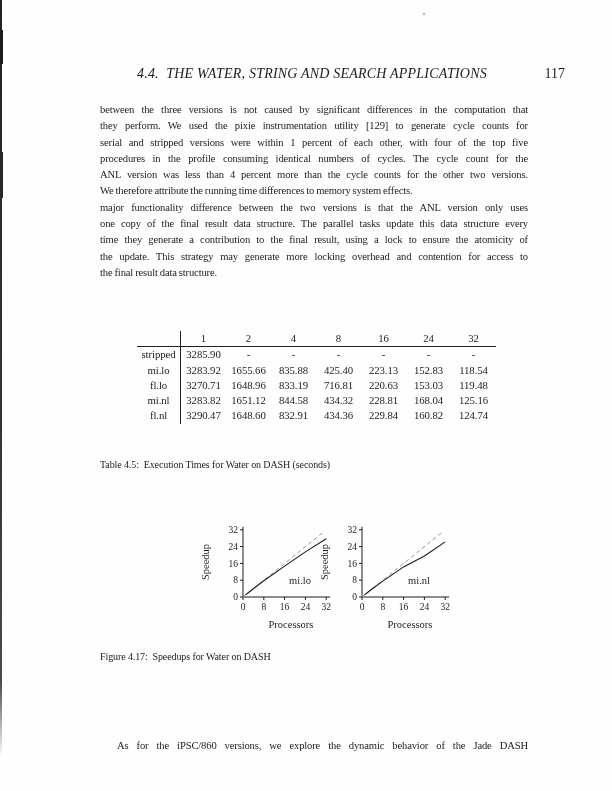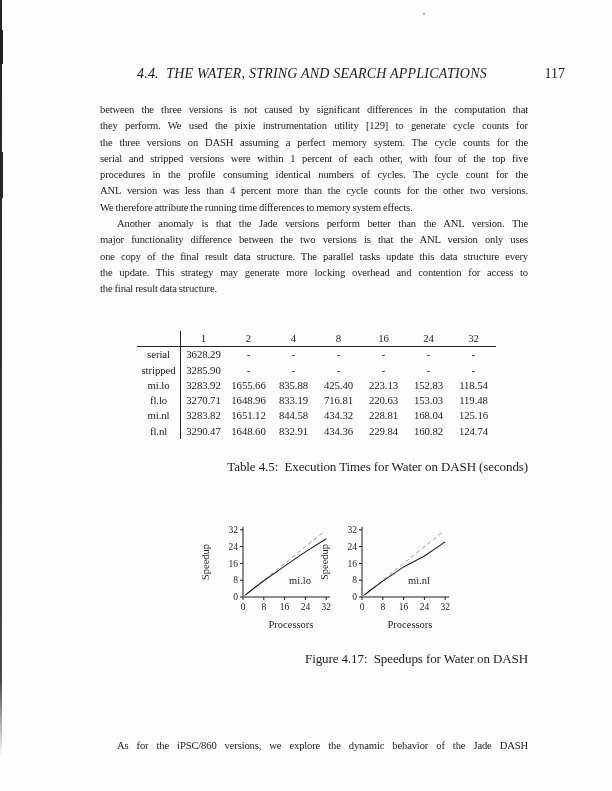--- a/index.html
+++ b/index.html
@@ -43,22 +43,22 @@
     font-size:10.8px;letter-spacing:-0.1px;
   }
   .exec-table td{
     height:15.3px;padding:0;text-align:center;vertical-align:middle;line-height:15.3px;
   }
   .exec-table td.lbl{width:43px;border-right:1px solid #222;}
   .exec-table td.val{width:45px;}
   .exec-table tr.hdr td{border-bottom:1px solid #222;}
 
   .caption{
-    position:absolute;left:100px;width:428px;text-align:right;
-    font-size:13px;letter-spacing:-0.1px;
+    position:absolute;left:100px;width:428px;text-align:left;
+    font-size:10px;letter-spacing:-0.1px;
   }
   #table-caption{top:459px;}
   #figure-caption{top:651px;}
 
   #figure-svg{position:absolute;left:190px;top:520px;}
 </style>
 </head>
 <body>
 
 <div class="scan-edge"></div>
@@ -67,53 +67,42 @@
 <div class="scan-speck"></div>
 
 <div class="running-head">
   <span class="sec">4.4.&nbsp; THE WATER, STRING AND SEARCH APPLICATIONS</span>
   <span class="pg">117</span>
 </div>
 
 <div id="para-block" class="bodytext">
     <div class="jline">between the three versions is not caused by significant differences in the computation that</div>
     <div class="jline">they perform.  We used the pixie instrumentation utility [129] to generate cycle counts for</div>
-    <div class="jline">the three versions on DASH assuming a perfect memory system.  The cycle counts for the</div>
     <div class="jline">serial and stripped versions were within 1 percent of each other, with four of the top five</div>
     <div class="jline">procedures in the profile consuming identical numbers of cycles.  The cycle count for the</div>
     <div class="jline">ANL version was less than 4 percent more than the cycle counts for the other two versions.</div>
     <div class="jline jlast">We therefore attribute the running time differences to memory system effects.</div>
-    <div class="jline jindent">Another anomaly is that the Jade versions perform better than the ANL version.  The</div>
     <div class="jline">major functionality difference between the two versions is that the ANL version only uses</div>
     <div class="jline">one copy of the final result data structure.  The parallel tasks update this data structure every</div>
+    <div class="jline">time they generate a contribution to the final result, using a lock to ensure the atomicity of</div>
     <div class="jline">the update.  This strategy may generate more locking overhead and contention for access to</div>
     <div class="jline jlast">the final result data structure.</div>
   </div>
 
 <table class="exec-table">
   <tbody>
       <tr class="hdr">
         <td class="lbl"></td>
         <td class="val">1</td>
         <td class="val">2</td>
         <td class="val">4</td>
         <td class="val">8</td>
         <td class="val">16</td>
         <td class="val">24</td>
         <td class="val">32</td>
-      </tr>
-      <tr>
-        <td class="lbl">serial</td>
-        <td class="val">3628.29</td>
-        <td class="val">-</td>
-        <td class="val">-</td>
-        <td class="val">-</td>
-        <td class="val">-</td>
-        <td class="val">-</td>
-        <td class="val">-</td>
       </tr>
       <tr>
         <td class="lbl">stripped</td>
         <td class="val">3285.90</td>
         <td class="val">-</td>
         <td class="val">-</td>
         <td class="val">-</td>
         <td class="val">-</td>
         <td class="val">-</td>
         <td class="val">-</td>

